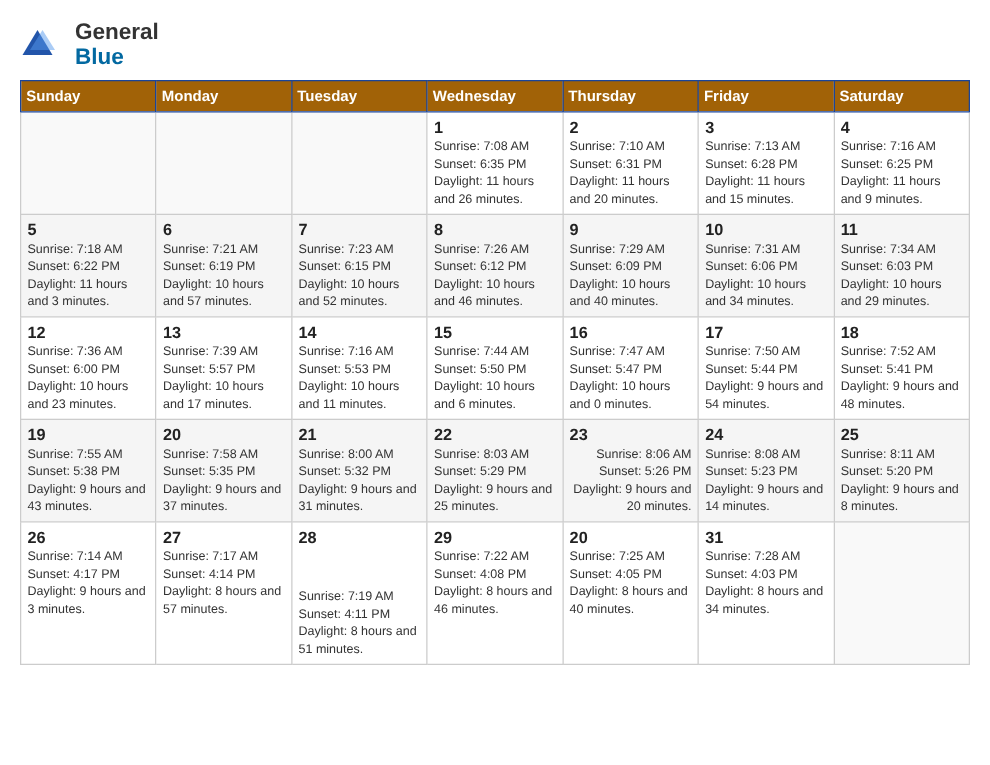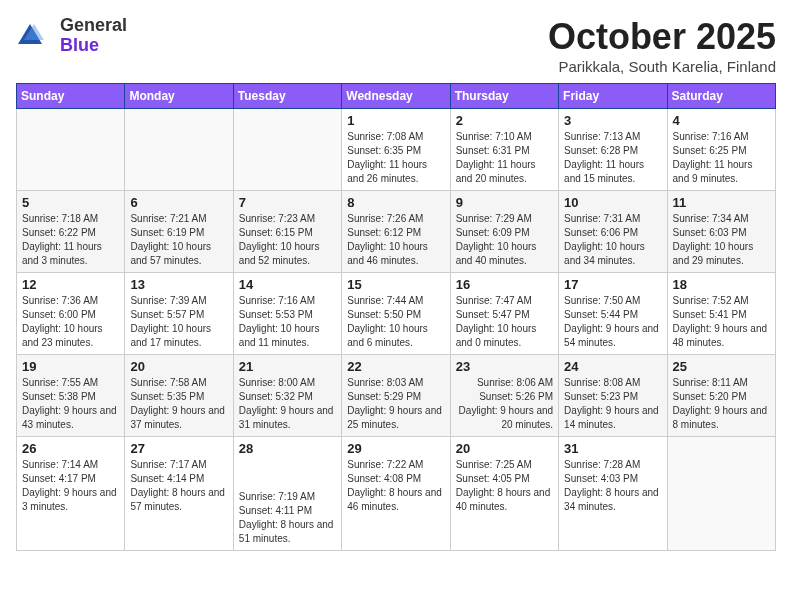--- a/index.html
+++ b/index.html
@@ -20,21 +20,21 @@
       display: flex;
       align-items: center;
       gap: 16px;
     }
     .logo-text {
       font-size: 18px;
       font-weight: bold;
       line-height: 1.1;
     }
     .logo-general { color: #333; }
-    .logo-blue { color: #6d28d9; }
+    .logo-blue { color: #0369a1; }
     .logo-icon {
       width: 28px;
       height: 28px;
     }
     .title-area {
       text-align: right;
     }
     .month-title {
       font-size: 36px;
       font-weight: bold;
@@ -43,21 +43,21 @@
     .location-title {
       font-size: 15px;
       color: #444;
     }
     .calendar {
       width: 100%;
       border-collapse: collapse;
       border: 1px solid #ccc;
     }
     .calendar th {
-      background: #8b5cf6;
+      background: #a16207;
       color: #fff;
       font-size: 12px;
       padding: 5px 4px;
       text-align: left;
       border: 1px solid #1a4499;
       font-weight: bold;
     }
     .calendar td {
       vertical-align: top;
       border: 1px solid #ccc;
@@ -91,24 +91,20 @@
   <div class="logo">
     <svg class="logo-icon" viewBox="0 0 28 28">
       <polygon points="14,2 26,22 2,22" fill="#2255aa"></polygon>
       <polygon points="18,2 28,18 8,18" fill="#5599ee" opacity="0.5"></polygon>
     </svg>
     <div class="logo-text">
       <span class="logo-general">General</span><br>
       <span class="logo-blue">Blue</span>
     </div>
   </div>
-  <div class="title-area">
-    <div class="month-title">October 2025</div>
-    <div class="location-title">Parikkala, South Karelia, Finland</div>
-  </div>
 </div>
 
 <table class="calendar">
   <thead>
     <tr>
     <th>Sunday</th>
         <th>Monday</th>
         <th>Tuesday</th>
         <th>Wednesday</th>
         <th>Thursday</th>

